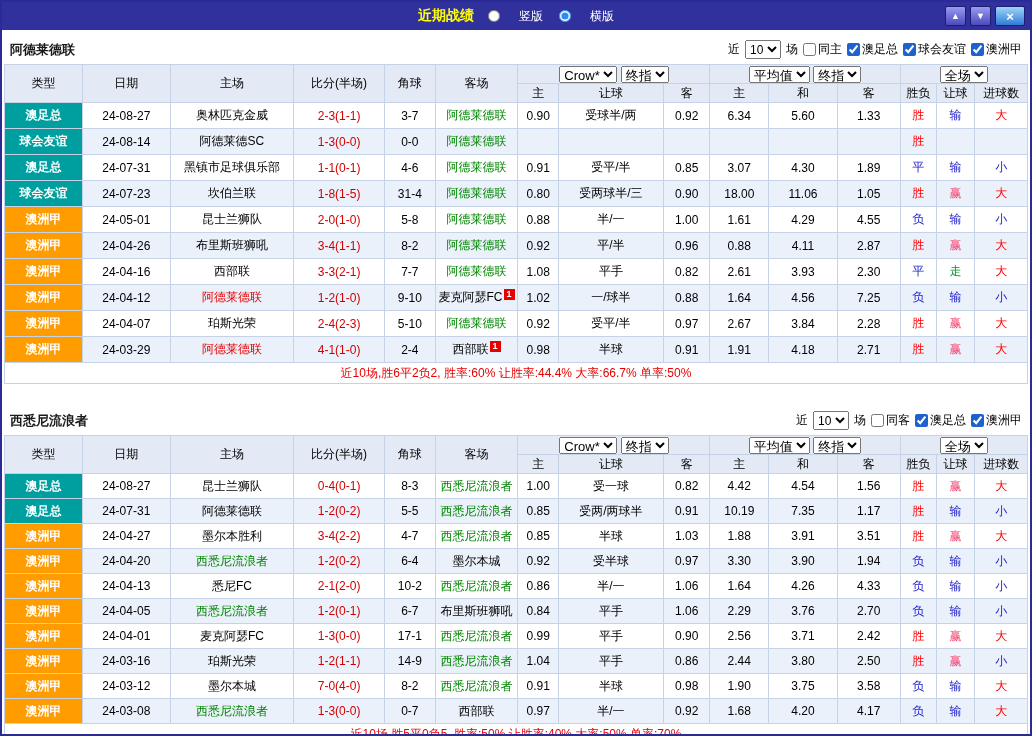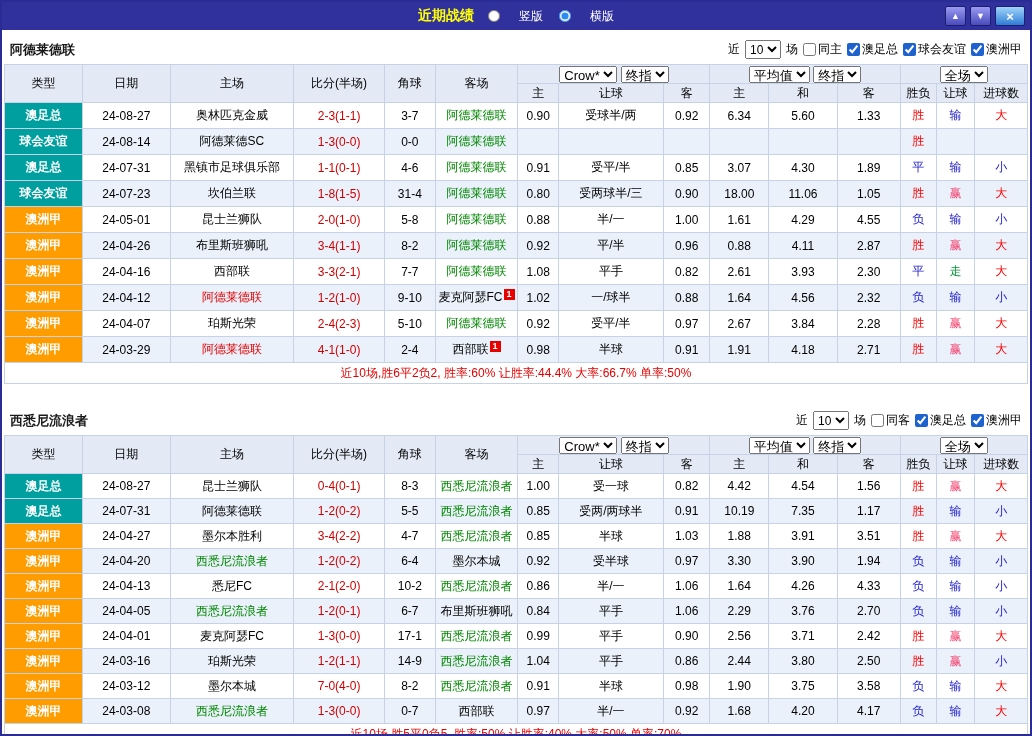--- a/index.html
+++ b/index.html
@@ -294,21 +294,21 @@
             <td>24-04-12</td>
             <td><span class="team-link" style="color: rgb(230, 0, 0);">阿德莱德联</span></td>
             <td class="score-link" style="color: rgb(209, 0, 0);">1-2(1-0)</td>
             <td>9-10</td>
             <td><span class="team-link">麦克阿瑟FC</span><span class="badge">1</span></td>
             <td>1.02</td>
             <td>一/球半</td>
             <td>0.88</td>
             <td>1.64</td>
             <td>4.56</td>
-            <td>2.32</td>
+            <td>7.25</td>
             <td style="color: rgb(34, 34, 204);">负</td>
             <td style="color: rgb(34, 34, 204);">输</td>
             <td style="color: rgb(34, 34, 204);">小</td>
           </tr>
           <tr>
             <td class="type-cell" style="background: rgb(255, 156, 0);">澳洲甲</td>
             <td>24-04-07</td>
             <td><span class="team-link">珀斯光荣</span></td>
             <td class="score-link" style="color: rgb(209, 0, 0);">2-4(2-3)</td>
             <td>5-10</td>

